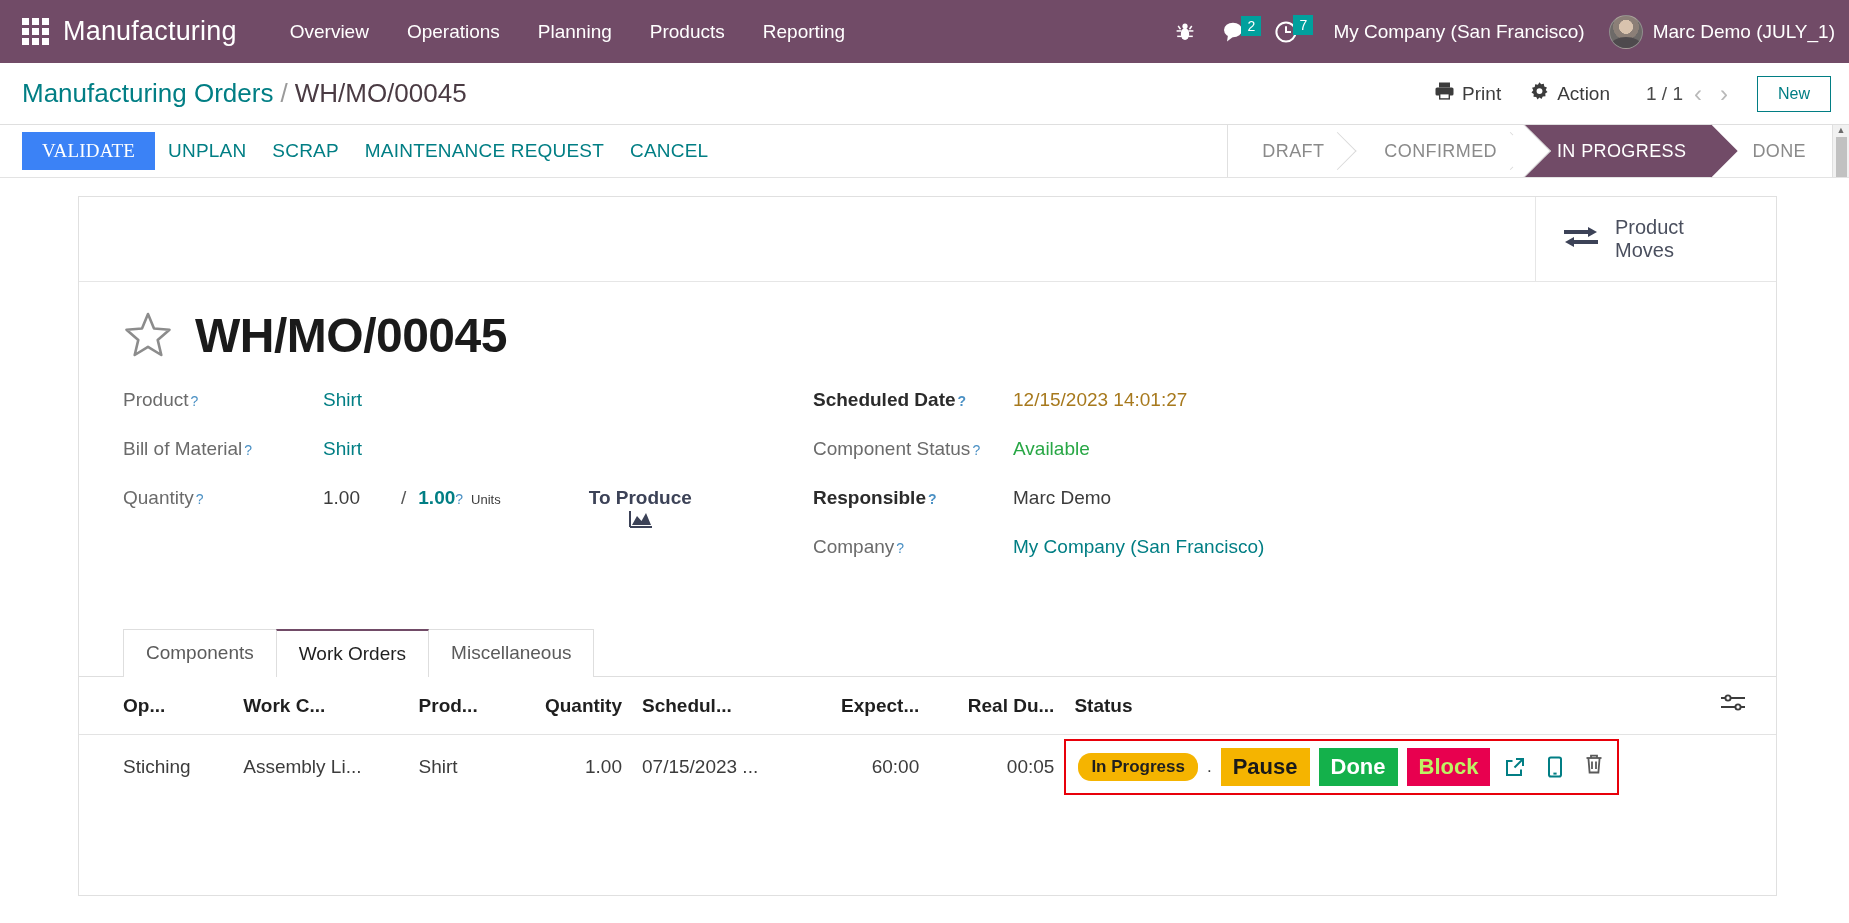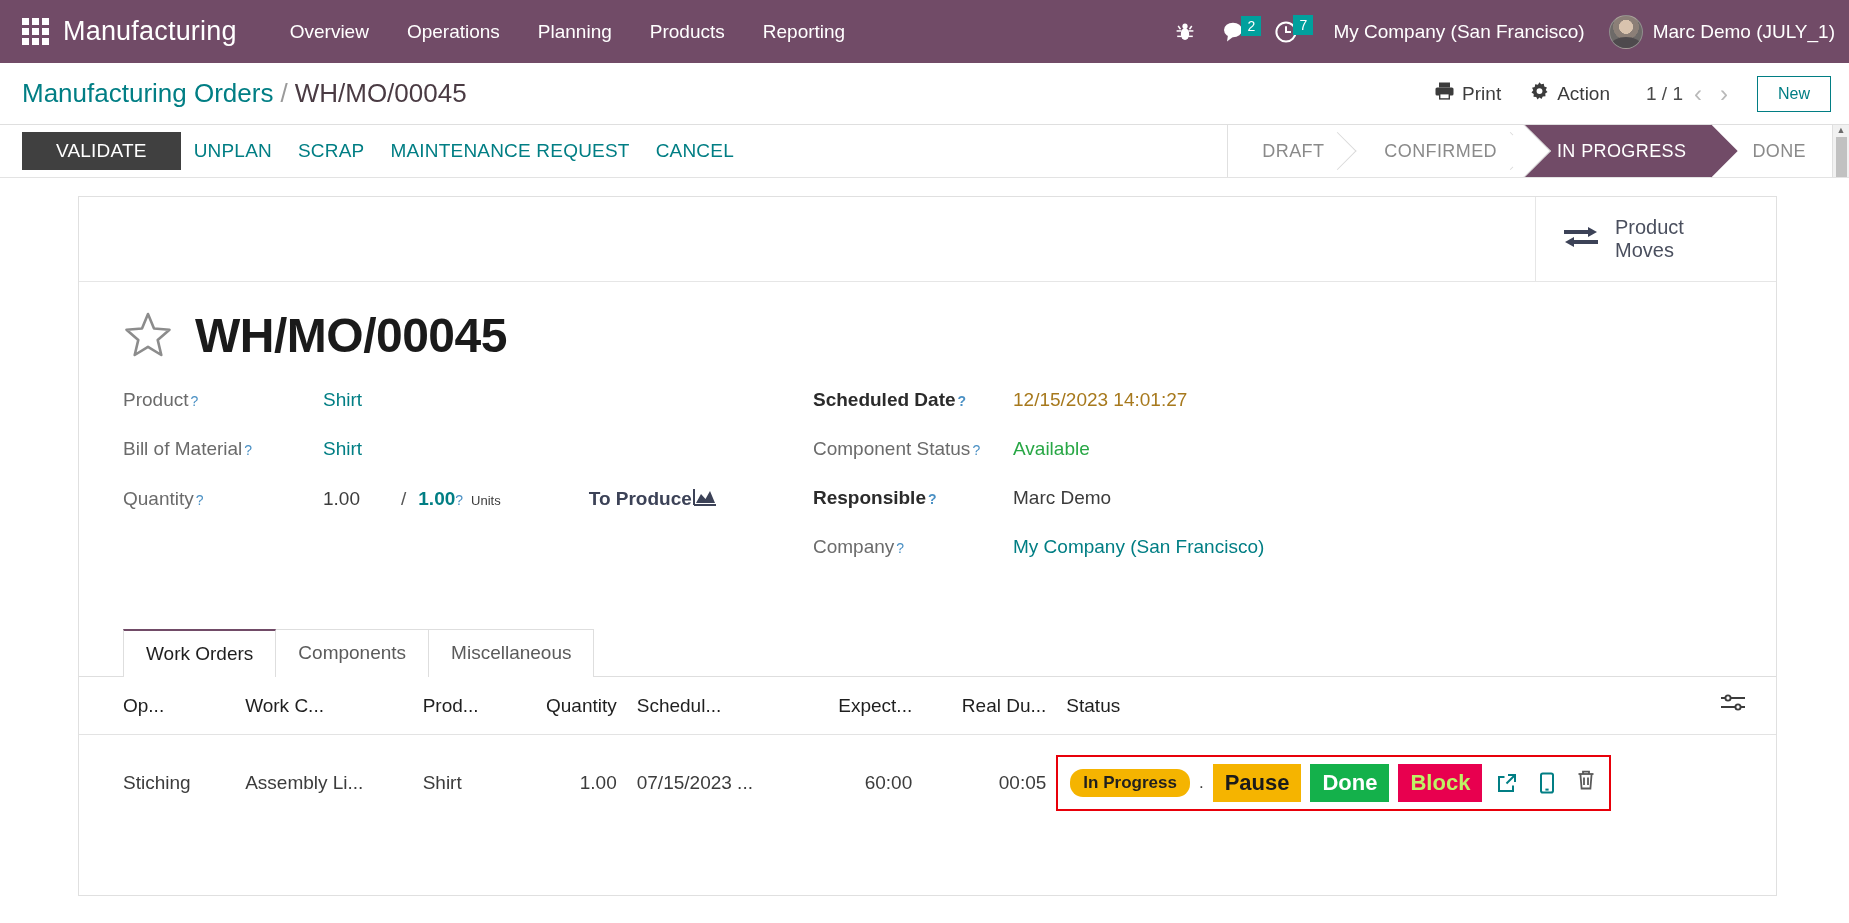--- a/index.html
+++ b/index.html
@@ -122,21 +122,21 @@
     align-items: stretch;
     padding-left: 22px;
   }
   .sb-buttons { display: flex; align-items: center; gap: 0px; }
   .sb-btn {
     font-size: 19px; letter-spacing: .2px; color: #017e84;
     padding: 7px 13px; cursor: pointer; white-space: nowrap;
     background: transparent; border: none;
     font-family: inherit;
   }
-  .sb-btn.primary { background: #404040; color: #ffffff; padding: 8px 34px; }
+  .sb-btn.primary { background: #3b82f6; color: #ffffff; padding: 8px 20px; font-family: Liberation Serif, serif; }
   .arrow-stages { margin-left: auto; display: flex; align-items: stretch; border-left: 1px solid #e0e0e0;}
   .stage {
     position: relative;
     display: flex; align-items: center; justify-content: center;
     font-size: 18px; letter-spacing: .4px; color: #8a8a8a;
     padding: 0 26px 0 34px; cursor: pointer; white-space: nowrap;
   }
   .stage::after {
     content: ""; position: absolute; right: -1px; top: 50%;
     width: 26px; height: 26px; transform: translateY(-50%) rotate(45deg);
@@ -203,40 +203,40 @@
   .qm { color: #4a90c4; font-size: 14px; cursor: pointer; }
   .fval { font-size: 19px; color: #3c3c3c; }
   .fval.link { color: #017e84; cursor: pointer; }
   .fval.date { color: #a7791d; }
   .fval.green { color: #28a745; }
   .qty-wrap { display: flex; align-items: baseline; gap: 0; }
   .qty-a { font-size: 19px; color: #3c3c3c; width: 78px; }
   .qty-slash { font-size: 19px; color: #555; padding: 0 12px 0 0; }
   .qty-b { font-size: 19px; color: #017e84; font-weight: 700; cursor: pointer; }
   .qty-units { font-size: 13px; color: #3c3c3c; margin-left: 8px; }
-  .to-produce { display: flex; align-items: center; margin-left: 88px; }
+  .to-produce { display: flex; align-items: center; margin-left: 88px; flex-direction: column; }
   .to-produce-label { font-size: 19px; color: #3c4257; font-weight: 600; }
 
   
   .notebook { margin-top: 44px; }
   .tabs { display: flex; padding-left: 44px; gap: 0; }
   .tab {
     font-size: 19px; color: #5b5b5b; padding: 12px 22px; cursor: pointer;
     border: 1px solid #dedede; border-bottom: none; background: #fff; white-space: nowrap;
   }
   .tab.active { color: #1f1f1f; border-top: 2px solid #714B67; position: relative; z-index: 2;}
   .tab + .tab { margin-left: -1px; }
   .table-wrap { border-top: 1px solid #dedede; margin-top: -1px; }
   table { width: 100%; border-collapse: collapse; }
   th {
-    font-size: 19px; color: #1f1f1f; font-weight: 400; text-align: left;
+    font-size: 19px; color: #1f1f1f; font-weight: 700; text-align: left;
     padding: 16px 10px; border-bottom: 1px solid #e3e3e3; white-space: nowrap;
   }
   th.num, td.num { text-align: right; }
-  td { font-size: 19px; color: #3c3c3c; padding: 20px 10px; white-space: nowrap; }
+  td { font-size: 19px; color: #3c3c3c; padding: 4px 10px; white-space: nowrap; }
   .th-first, .td-first { padding-left: 44px; }
   .optcol { width: 62px; text-align: right; padding-right: 30px; }
   .status-cell { position: relative; }
   .status-box {
     border: 2px solid #e8000a; display: inline-flex; align-items: center; gap: 9px;
     padding: 7px 12px; position: relative; left: -10px;
   }
   .pill {
     background: #f5b400; color: #1f1f1f; font-size: 17px; font-weight: 700;
     border-radius: 13px; padding: 4px 13px; white-space: nowrap;
@@ -471,22 +471,22 @@
               <span class="qm">?</span>
             </span>
             <span class="fval link">My Company (San Francisco)</span>
           </div>
         </div>
       </div>
     </div>
 
     <div class="notebook">
       <div class="tabs">
+        <div class="tab">Components</div>
         <div class="tab active">Work Orders</div>
-        <div class="tab">Components</div>
         <div class="tab">Miscellaneous</div>
       </div>
       <div class="table-wrap">
         <table>
           <thead>
             <tr>
               <th class="th-first">Op...</th>
               <th>Work C...</th>
               <th>Prod...</th>
               <th class="num">Quantity</th>

